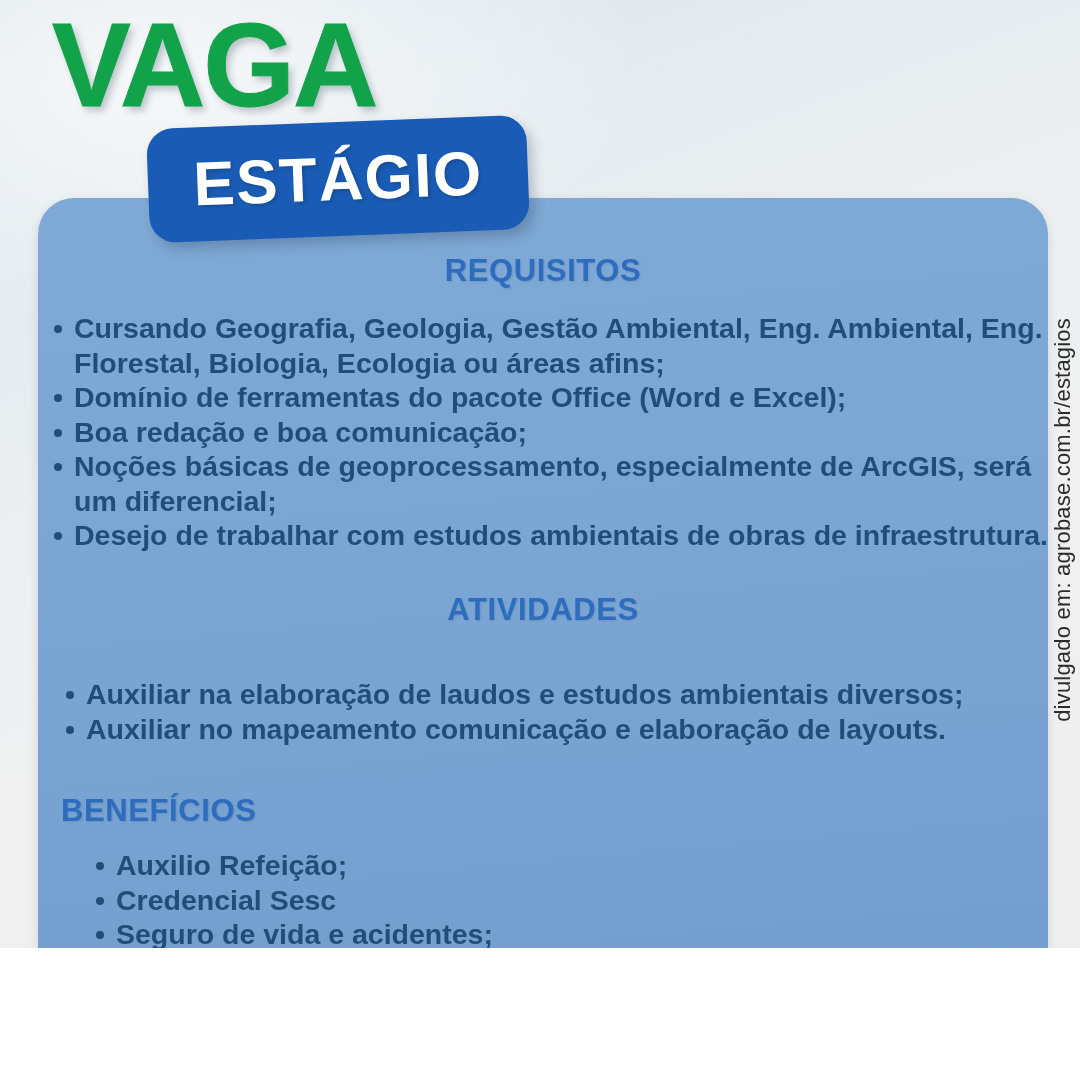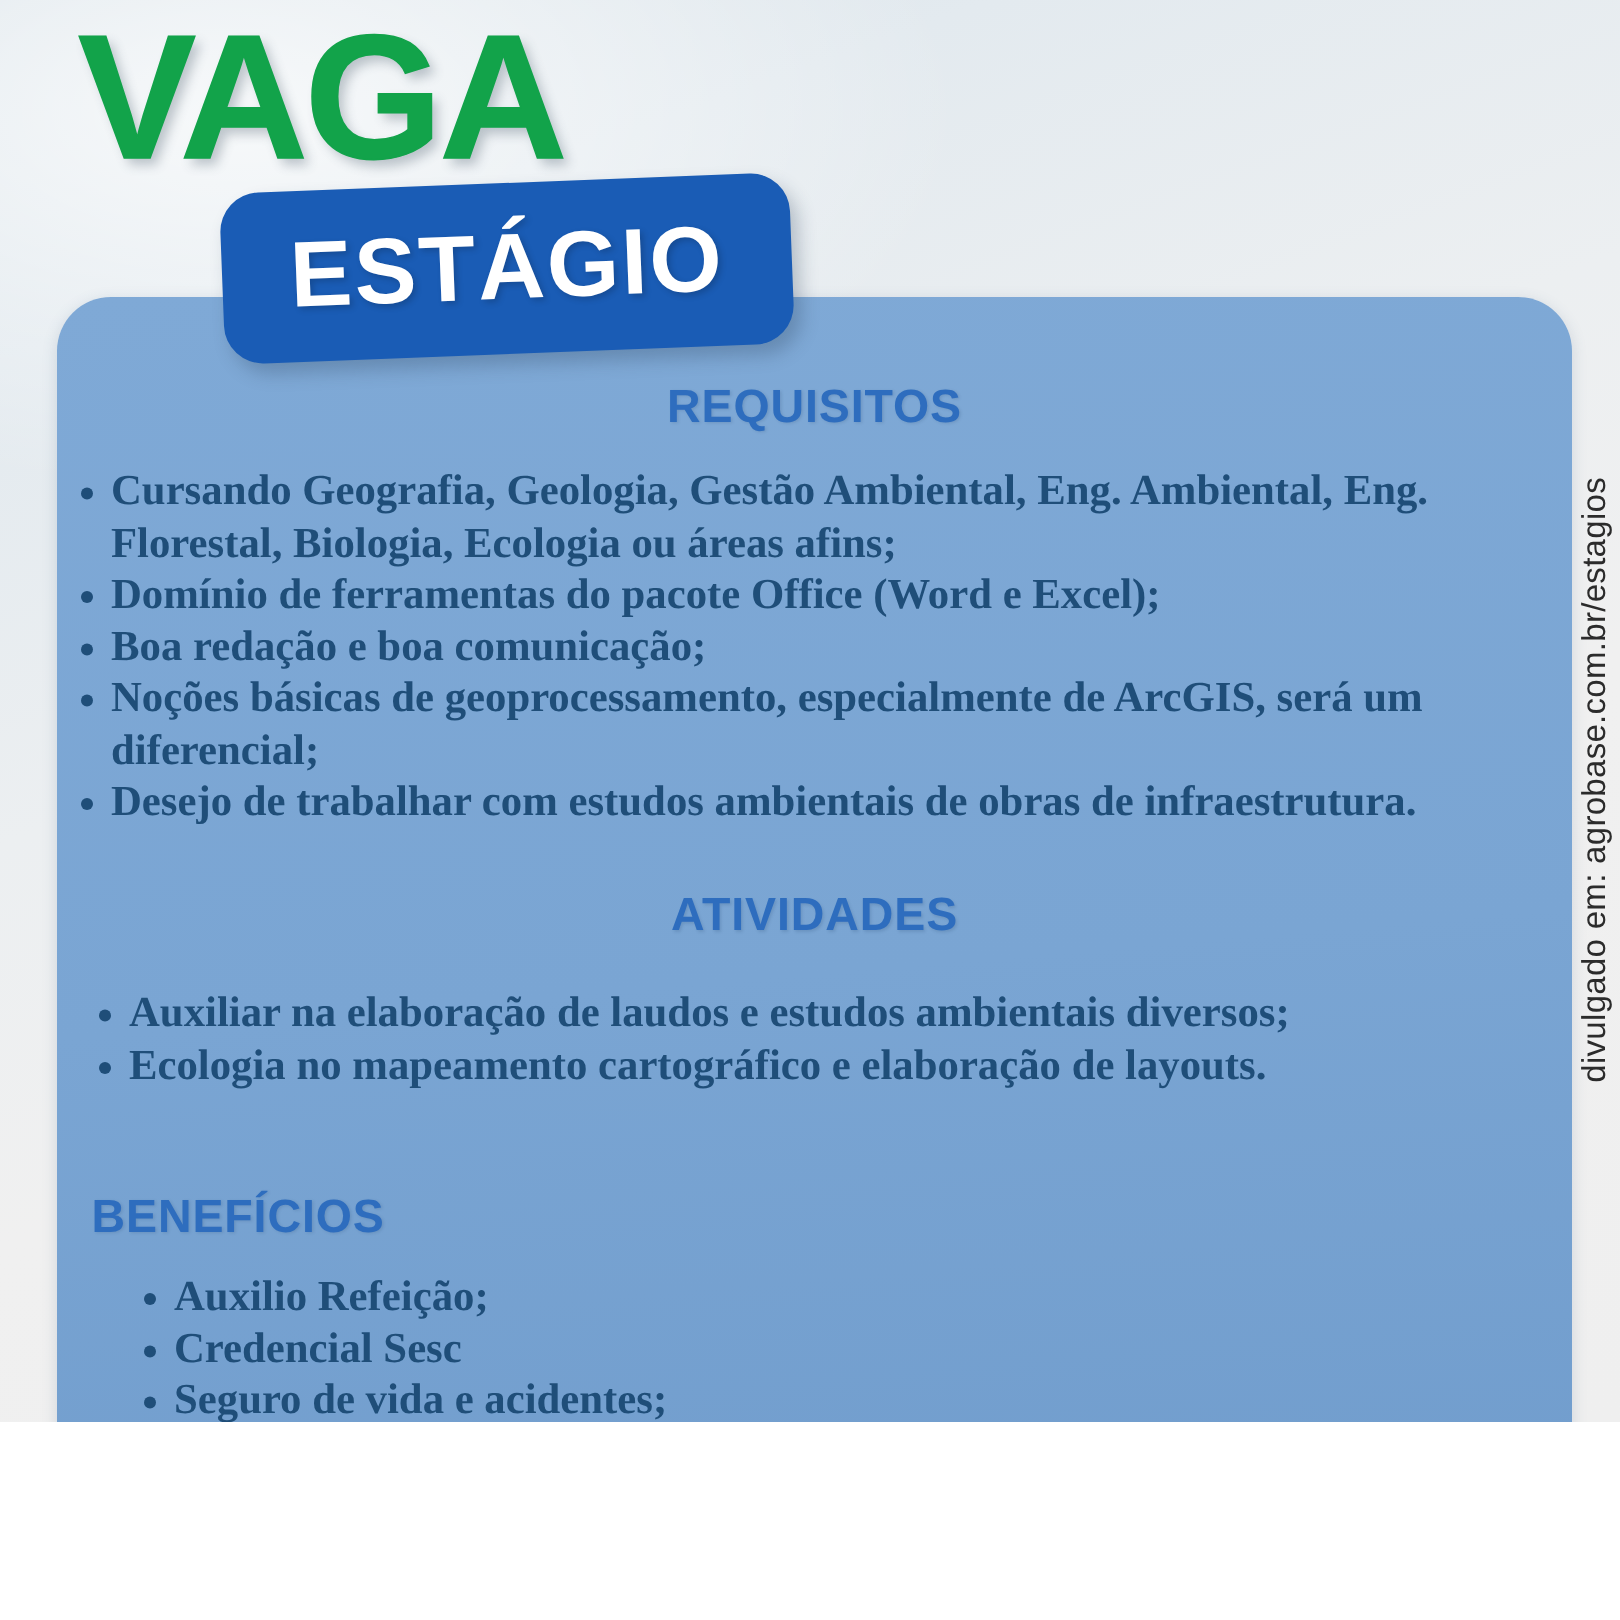--- a/index.html
+++ b/index.html
@@ -150,42 +150,41 @@
     padding: 0;
   }
   ul.bullets li {
     position: relative;
     padding-left: 26px;
     font-size: 28.5px;
     line-height: 34.5px;
     font-weight: 600;
     color: #1f4e79;
     margin-bottom: 0;
-    font-family: Liberation Serif, serif;
   }
   ul.bullets li::before {
     content: "";
     position: absolute;
     left: 6px;
     top: 14px;
     width: 8px;
     height: 8px;
     border-radius: 50%;
     background: #1f4e79;
   }
 
   .list-requisitos {
     position: absolute;
     top: 113px;
     left: 10px;
     width: 1006px;
   }
   .list-atividades {
     position: absolute;
-    top: 461px;
+    top: 479px;
     left: 22px;
     width: 990px;
   }
   .list-beneficios {
     position: absolute;
     top: 650px;
     left: 52px;
     width: 700px;
   }
   .list-beneficios li {
@@ -251,21 +250,21 @@
       <li>Domínio de ferramentas do pacote Office (Word e Excel);</li>
       <li>Boa redação e boa comunicação;</li>
       <li>Noções básicas de geoprocessamento, especialmente de ArcGIS, será um diferencial;</li>
       <li>Desejo de trabalhar com estudos ambientais de obras de infraestrutura.</li>
     </ul>
 
     <div class="section-title title-center t-atividades">ATIVIDADES</div>
 
     <ul class="bullets list-atividades">
       <li>Auxiliar na elaboração de laudos e estudos ambientais diversos;</li>
-      <li>Ecologia no mapeamento cartográfico e elaboração de layouts.</li>
+      <li>Auxiliar no mapeamento comunicação e elaboração de layouts.</li>
     </ul>
 
     <div class="section-title t-beneficios">BENEFÍCIOS</div>
 
     <ul class="bullets list-beneficios">
       <li>Auxilio Refeição;</li>
       <li>Credencial Sesc</li>
       <li>Seguro de vida e acidentes;</li>
     </ul>
 

